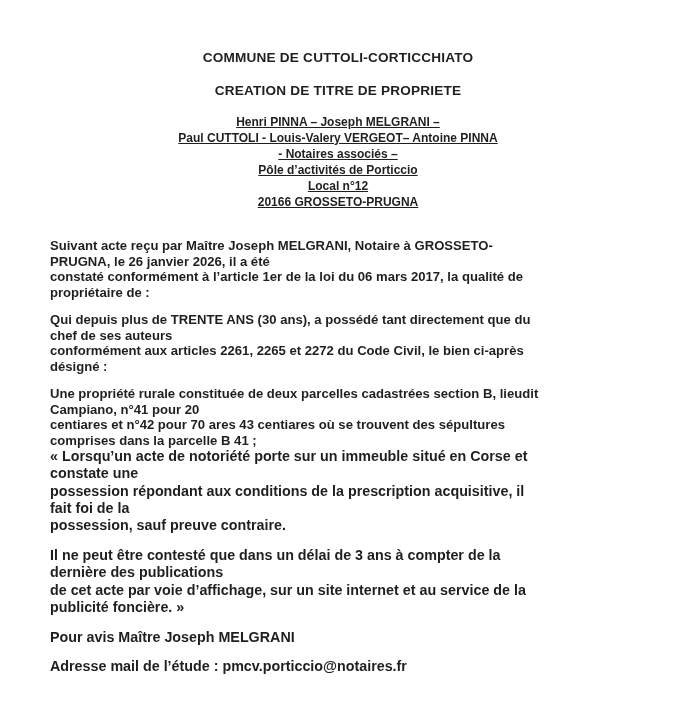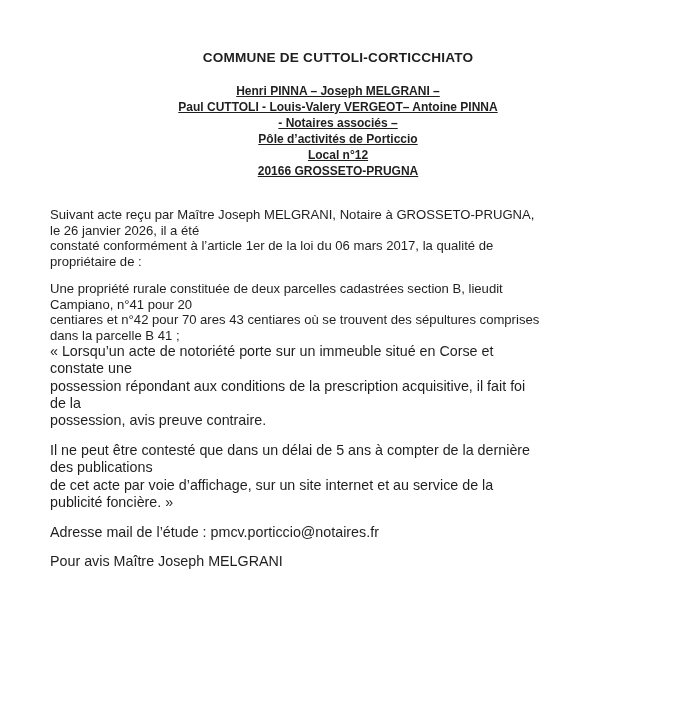--- a/index.html
+++ b/index.html
@@ -46,20 +46,21 @@
     margin: 0 0 28px 0;
     white-space: pre-line;
     text-decoration: underline;
   }
   .doc-body {
     max-width: 645px;
   }
   .doc-body p {
     margin: 0 0 12px 0;
     white-space: pre-line; 
+    font-weight: bold;
   }
   p.sm {
     font-size: 13.1px;
     line-height: 15.5px;
   }
   p.lg {
     font-size: 14.3px;
     line-height: 17.3px;
     margin-bottom: 12.5px;
   }
@@ -68,36 +69,39 @@
   }
 </style>
 </head>
 <body>
 
 <div class="page">
   <div class="content">
 
     <header class="center-col">
       <div class="doc-h1">COMMUNE DE CUTTOLI-CORTICCHIATO</div>
+      <div class="doc-h2">CREATION DE TITRE DE PROPRIETE</div>
       <div class="notaries">Henri PINNA – Joseph MELGRANI –
 Paul CUTTOLI - Louis-Valery VERGEOT– Antoine PINNA
 - Notaires associés –
 Pôle d’activités de Porticcio
 Local n°12
 20166 GROSSETO-PRUGNA</div>
     </header>
 
     <main class="doc-body">
       <p class="sm">Suivant acte reçu par Maître Joseph MELGRANI, Notaire à GROSSETO-PRUGNA, le 26 janvier 2026, il a été
 constaté conformément à l’article 1er de la loi du 06 mars 2017, la qualité de propriétaire de :</p>
+      <p class="sm">Qui depuis plus de TRENTE ANS (30 ans), a possédé tant directement que du chef de ses auteurs
+conformément aux articles 2261, 2265 et 2272 du Code Civil, le bien ci-après désigné :</p>
       <p class="sm tight">Une propriété rurale constituée de deux parcelles cadastrées section B, lieudit Campiano, n°41 pour 20
 centiares et n°42 pour 70 ares 43 centiares où se trouvent des sépultures comprises dans la parcelle B 41 ;</p>
       <p class="lg">« Lorsqu’un acte de notoriété porte sur un immeuble situé en Corse et constate une
 possession répondant aux conditions de la prescription acquisitive, il fait foi de la
-possession, avis preuve contraire.</p>
-      <p class="lg">Il ne peut être contesté que dans un délai de 5 ans à compter de la dernière des publications
+possession, sauf preuve contraire.</p>
+      <p class="lg">Il ne peut être contesté que dans un délai de 3 ans à compter de la dernière des publications
 de cet acte par voie d’affichage, sur un site internet et au service de la publicité foncière. »</p>
+      <p class="lg">Pour avis Maître Joseph MELGRANI</p>
       <p class="lg">Adresse mail de l’étude : pmcv.porticcio@notaires.fr</p>
-      <p class="lg">Pour avis Maître Joseph MELGRANI</p>
     </main>
 
   </div>
 </div>
 
 </body></html>

